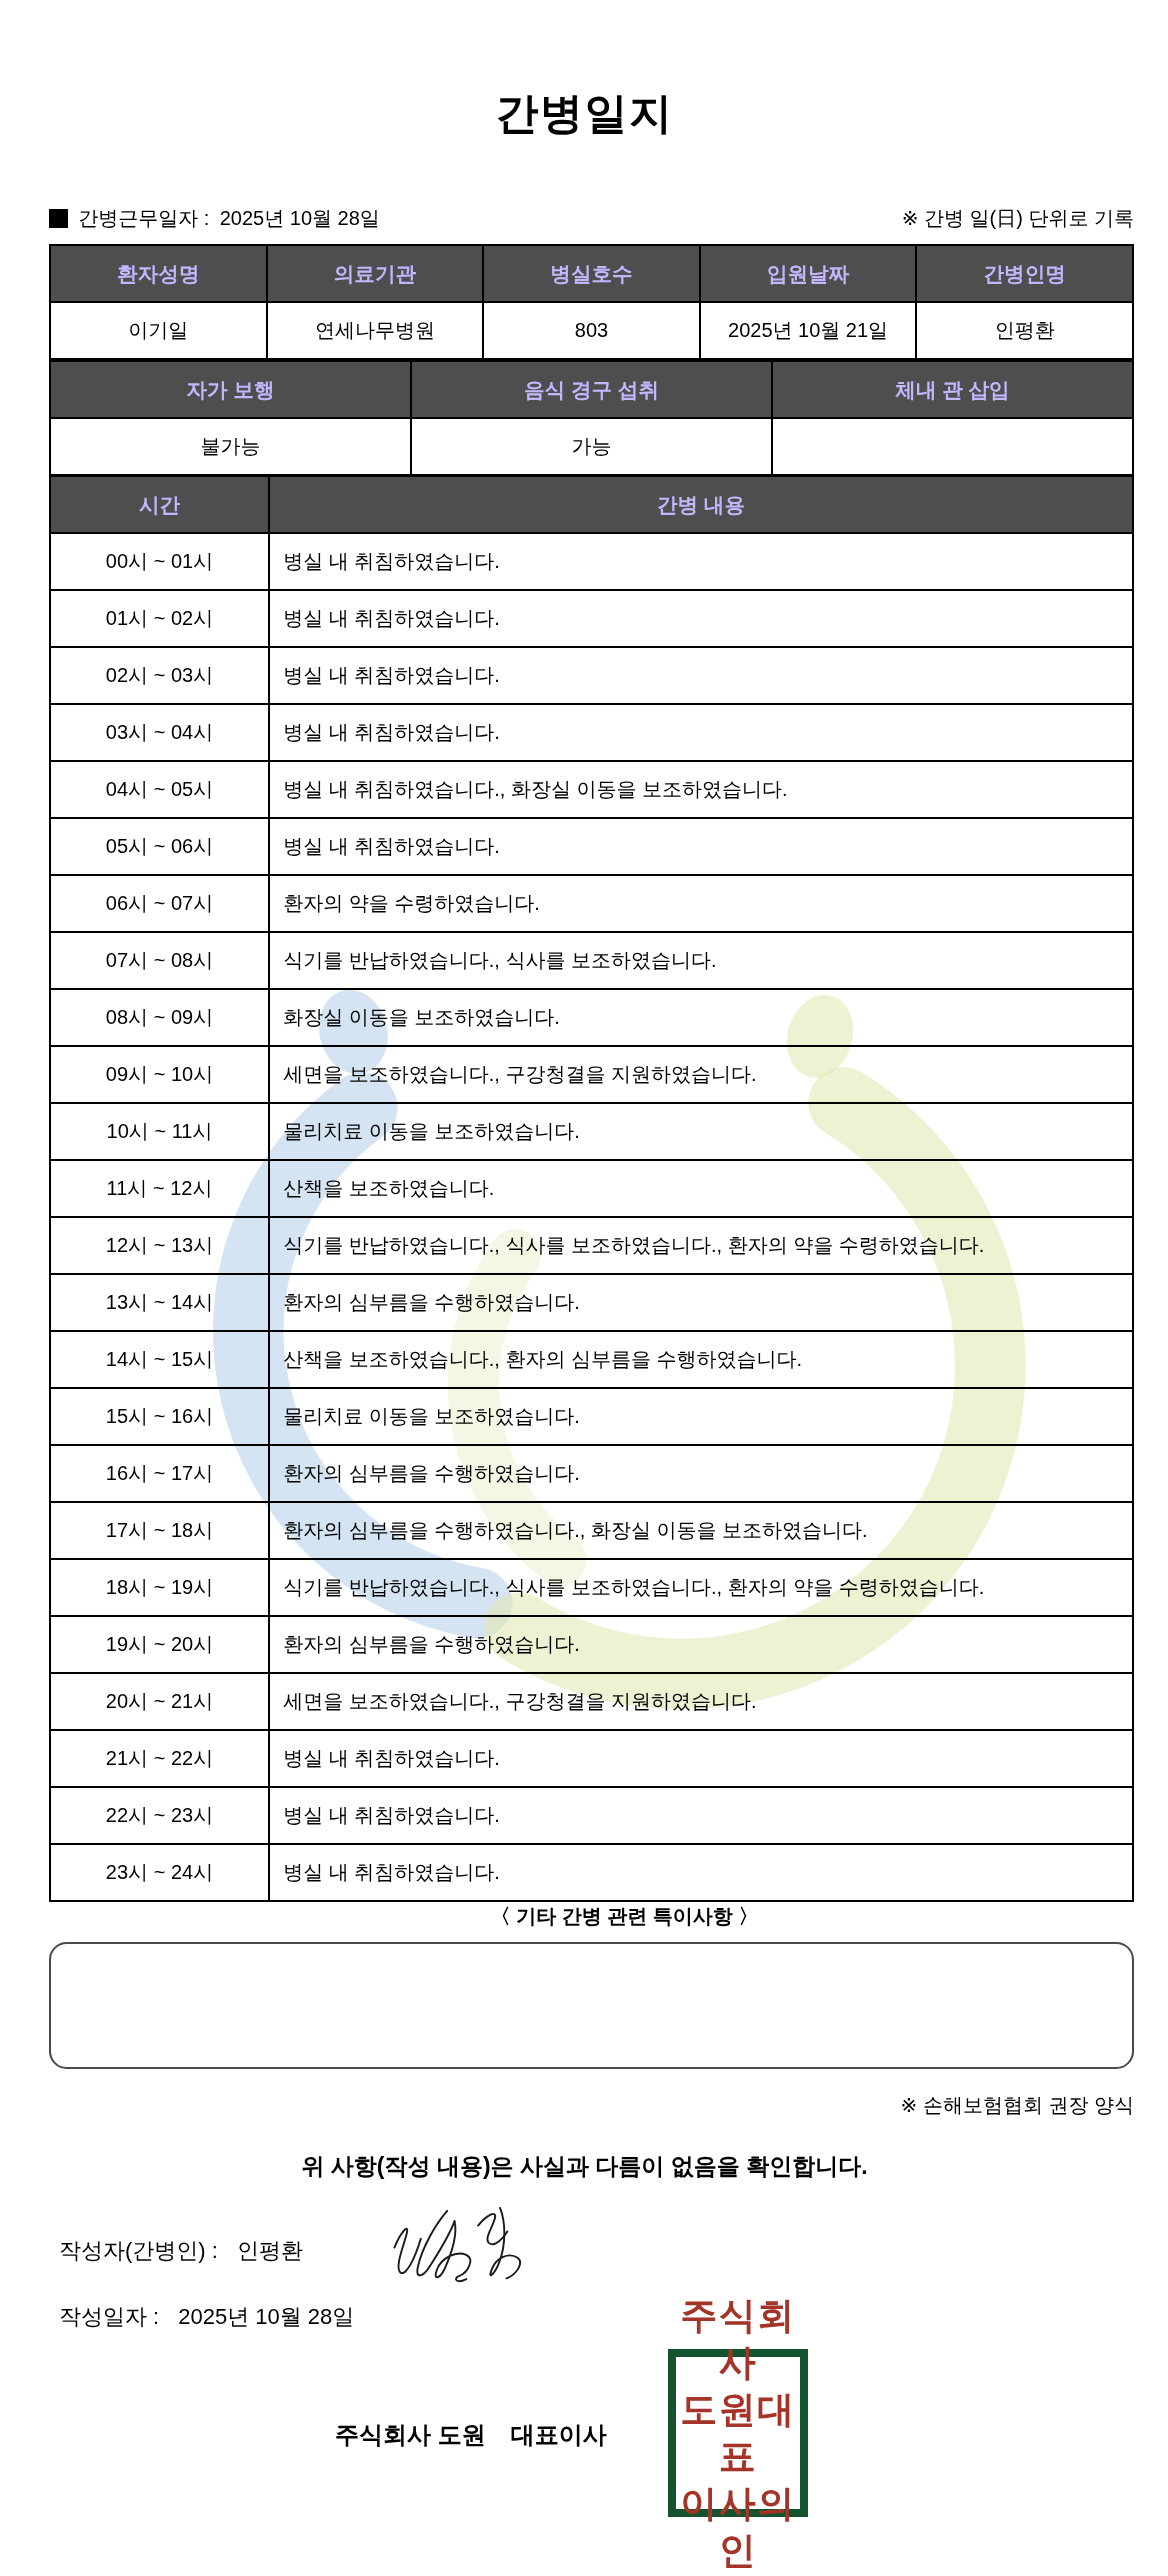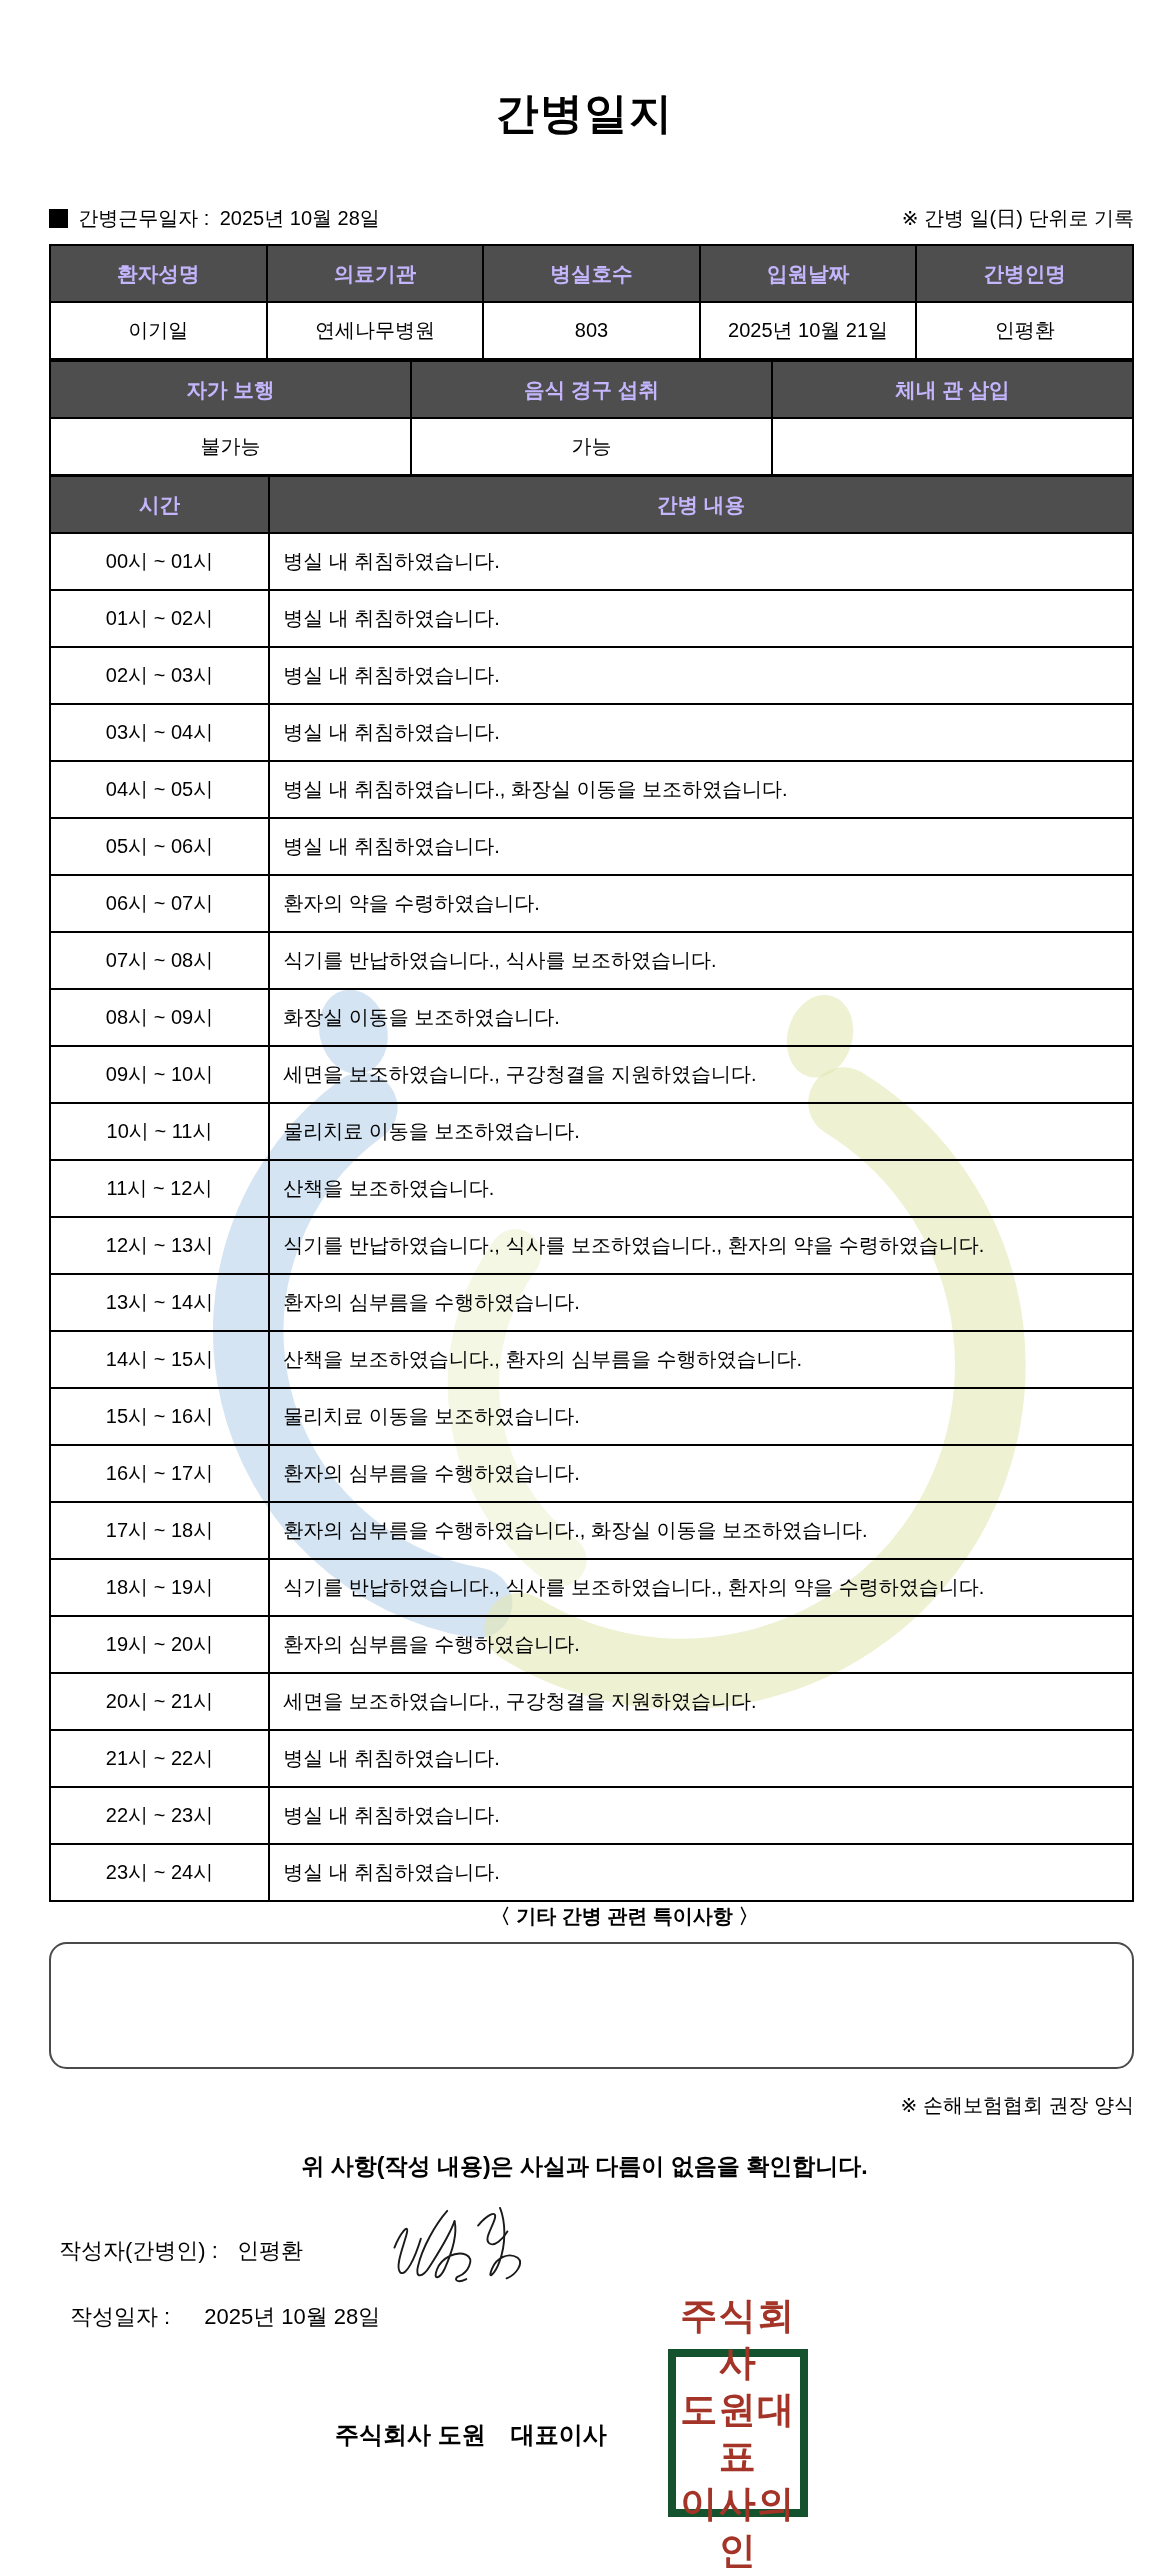--- a/index.html
+++ b/index.html
@@ -94,21 +94,21 @@
     text-align: right;
     font-size: 20px;
   }
   .statement {
     left: 0; top: 2151px; width: 1169px;
     text-align: center;
     font-size: 23px;
     font-weight: bold;
   }
   .writer-line { left: 59px; top: 2236px; font-size: 22px; display: flex; gap: 19px; }
-  .date-line   { left: 59px; top: 2302px; font-size: 22px; display: flex; gap: 34px; margin-left: 11px; }
+  .date-line   { left: 59px; top: 2302px; font-size: 22px; display: flex; gap: 19px; }
   .signature { left: 384px; top: 2205px; width: 147px; height: 88px; }
 
   .company-line {
     left: 335px; top: 2419px;
     font-size: 24px;
     font-weight: bold;
     display: flex;
     gap: 25px;
   }
   .seal {

